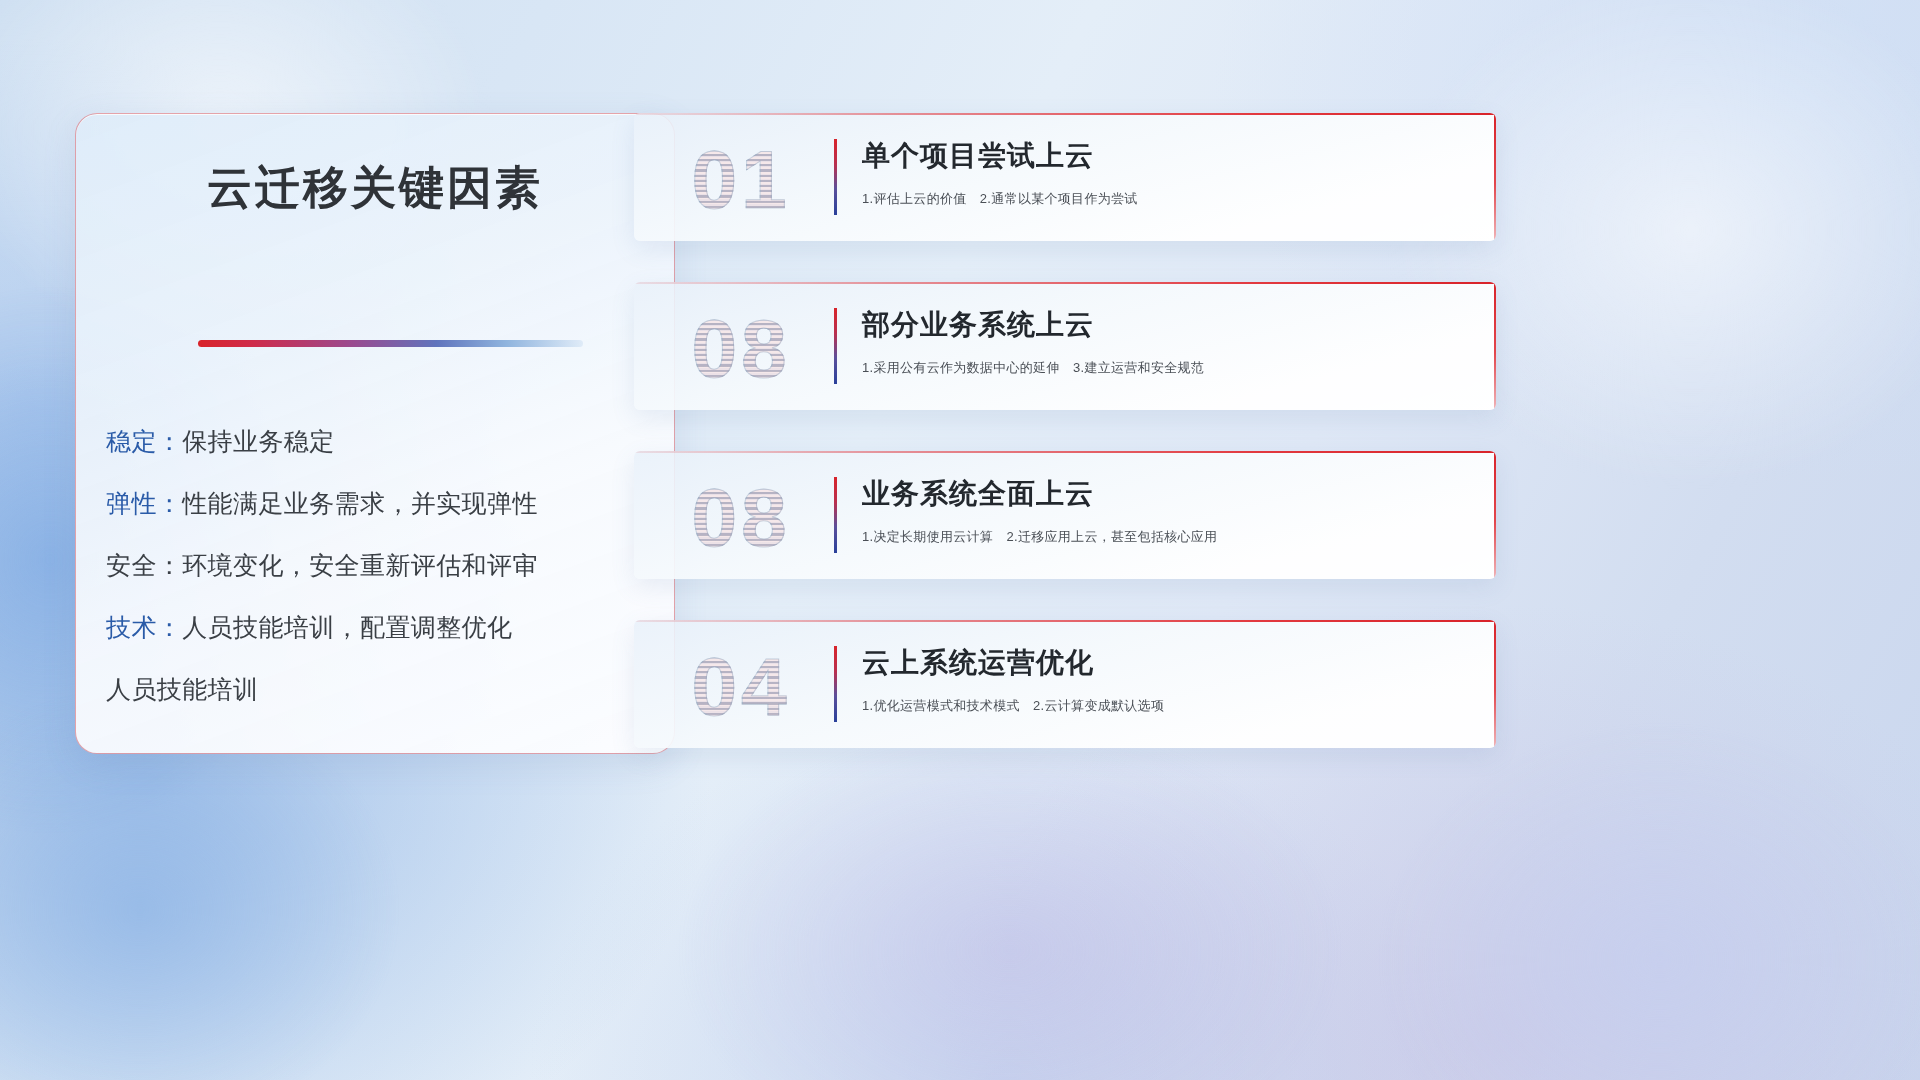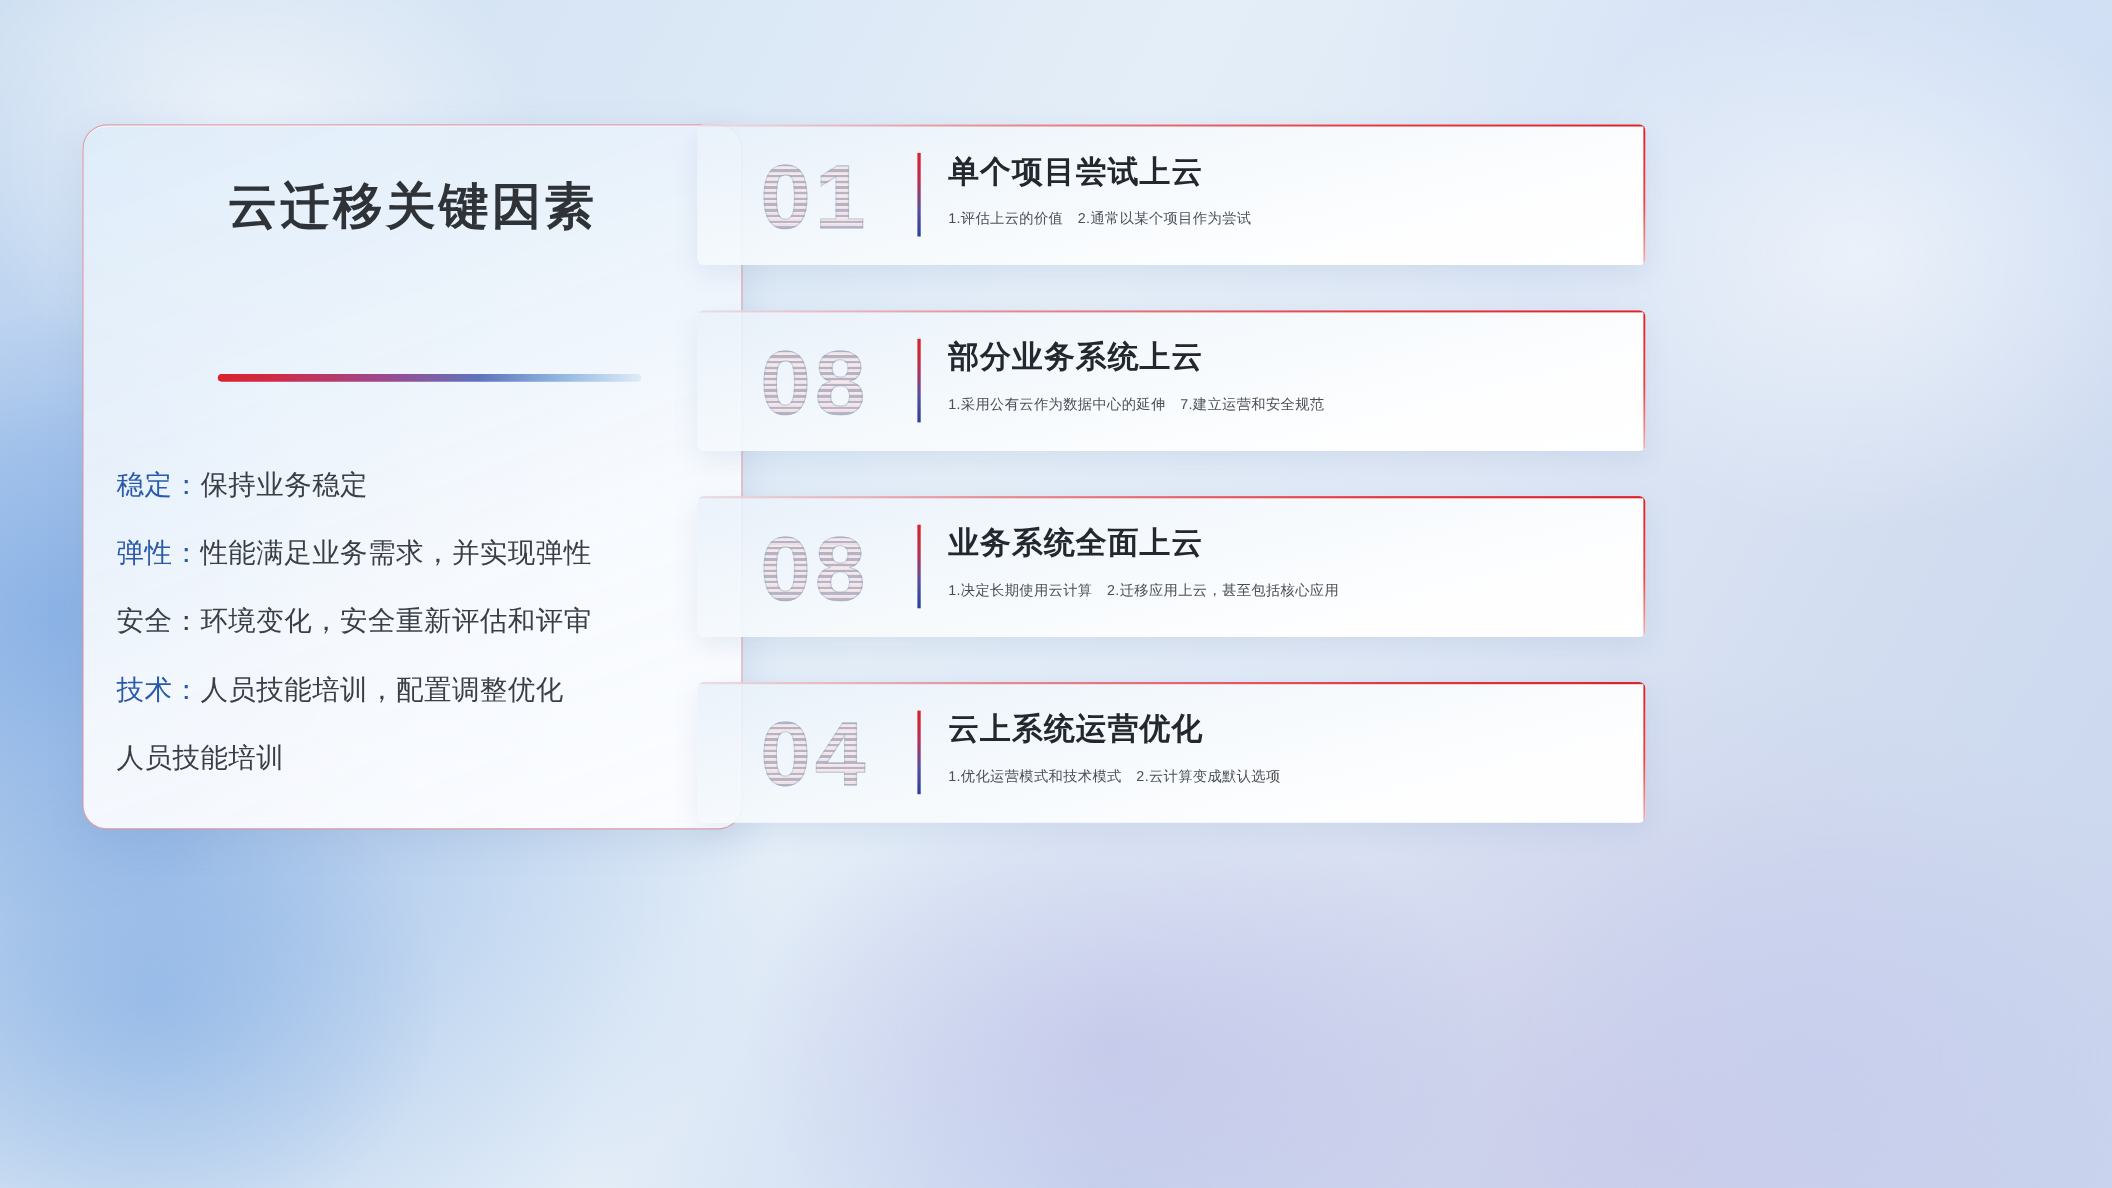--- a/index.html
+++ b/index.html
@@ -147,21 +147,21 @@
         <div class="card-sub">1.评估上云的价值　2.通常以某个项目作为尝试</div>
       </div>
     </article>
     <article class="card">
       <div class="card-num">
         <span>08</span>
       </div>
       <div class="card-bar"></div>
       <div class="card-text">
         <div class="card-title">部分业务系统上云</div>
-        <div class="card-sub">1.采用公有云作为数据中心的延伸　7.建立运营和安全规范</div>
+        <div class="card-sub">1.采用公有云作为数据中心的延伸　3.建立运营和安全规范</div>
       </div>
     </article>
     <article class="card">
       <div class="card-num">
         <span>08</span>
       </div>
       <div class="card-bar"></div>
       <div class="card-text">
         <div class="card-title">业务系统全面上云</div>
         <div class="card-sub">1.决定长期使用云计算　2.迁移应用上云，甚至包括核心应用</div>

